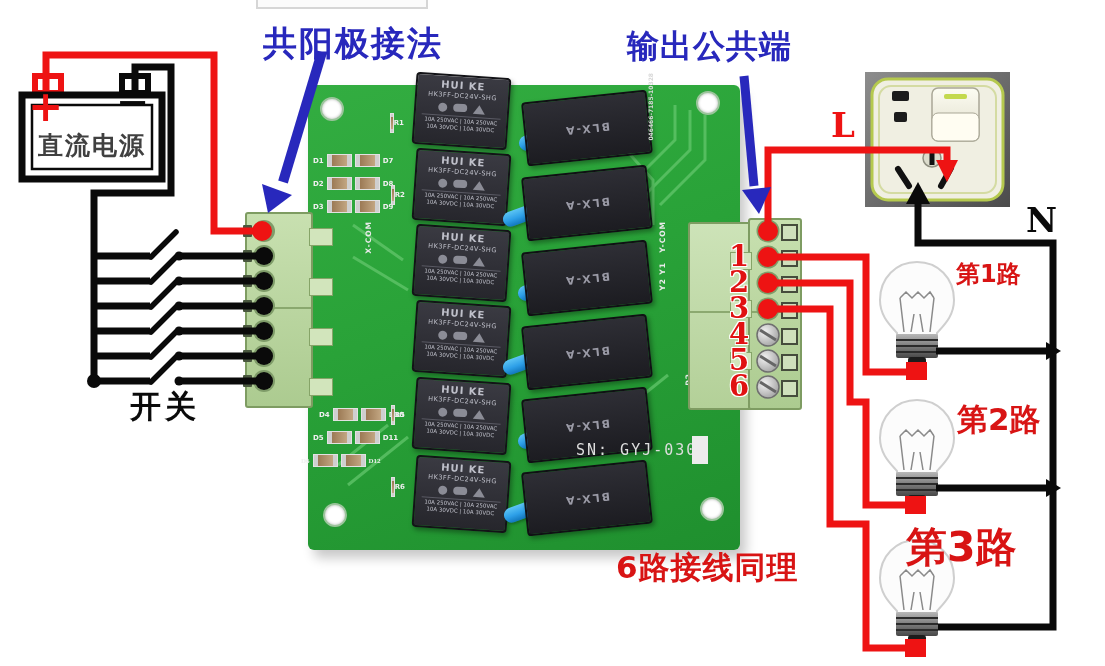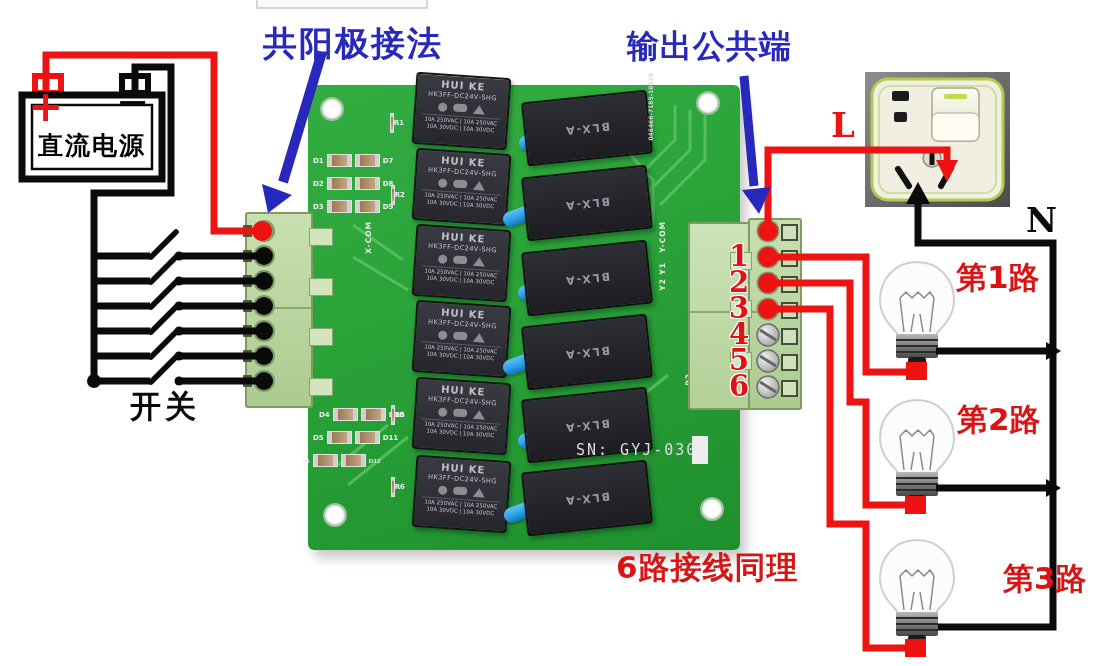--- a/index.html
+++ b/index.html
@@ -439,32 +439,32 @@
       <path d="M744,76 L754,186" stroke="#2828bc" stroke-width="9" fill="none"></path>
       <polygon points="759,214 742,190 771,187" fill="#2828bc"></polygon>
     </g>
   </svg>
 
   <div class="lbl blue z50" style="left:627px;top:30px;font-size:32px;letter-spacing:1px;">输出公共端</div>
   <div class="lbl blue z50" style="left:263px;top:26px;font-size:34px;letter-spacing:2px;">共阳极接法</div>
 
   <div class="lbl z50" style="left:28px;top:86px;font-size:42px;color:#ee1313;">+</div>
   <div class="lbl z50" style="left:116px;top:82px;font-size:40px;color:#0a0a0a;">−</div>
-  <div class="lbl z50" style="left:38px;top:133px;font-size:25px;color:#000000;letter-spacing:2px;">直流电源</div>
+  <div class="lbl z50" style="left:38px;top:133px;font-size:25px;color:#404040;letter-spacing:2px;">直流电源</div>
 
   <div class="lbl z50" style="left:130px;top:391px;font-size:31px;color:#0a0a0a;letter-spacing:4px;">开关</div>
 
   <div class="lbl serif z50" style="left:831px;top:108px;font-size:34px;color:#ee1313;">L</div>
   <div class="lbl serif z50" style="left:1026px;top:203px;font-size:34px;color:#0a0a0a;">N</div>
 
   <div class="num z50" style="left:726px;top:242px;">1</div>
   <div class="num z50" style="left:726px;top:268px;">2</div>
   <div class="num z50" style="left:726px;top:294px;">3</div>
   <div class="num z50" style="left:726px;top:320px;">4</div>
   <div class="num z50" style="left:726px;top:346px;">5</div>
   <div class="num z50" style="left:726px;top:372px;">6</div>
 
-  <div class="lbl redlbl z50" style="left:956px;top:262px;font-size:31px;">第1路</div>
+  <div class="lbl redlbl z50" style="left:956px;top:262px;font-size:24px;">第1路</div>
   <div class="lbl redlbl z50" style="left:957px;top:404px;font-size:31px;">第2路</div>
-  <div class="lbl redlbl z50" style="left:1003px;top:527px;font-size:31px;margin-top:36px;">第3路</div>
+  <div class="lbl redlbl z50" style="left:906px;top:527px;font-size:41px;">第3路</div>
 
   <div class="lbl redlbl z50" style="left:616px;top:552px;font-size:31px;letter-spacing:1px;">6路接线同理</div>
 </div>
 
 </body></html>

